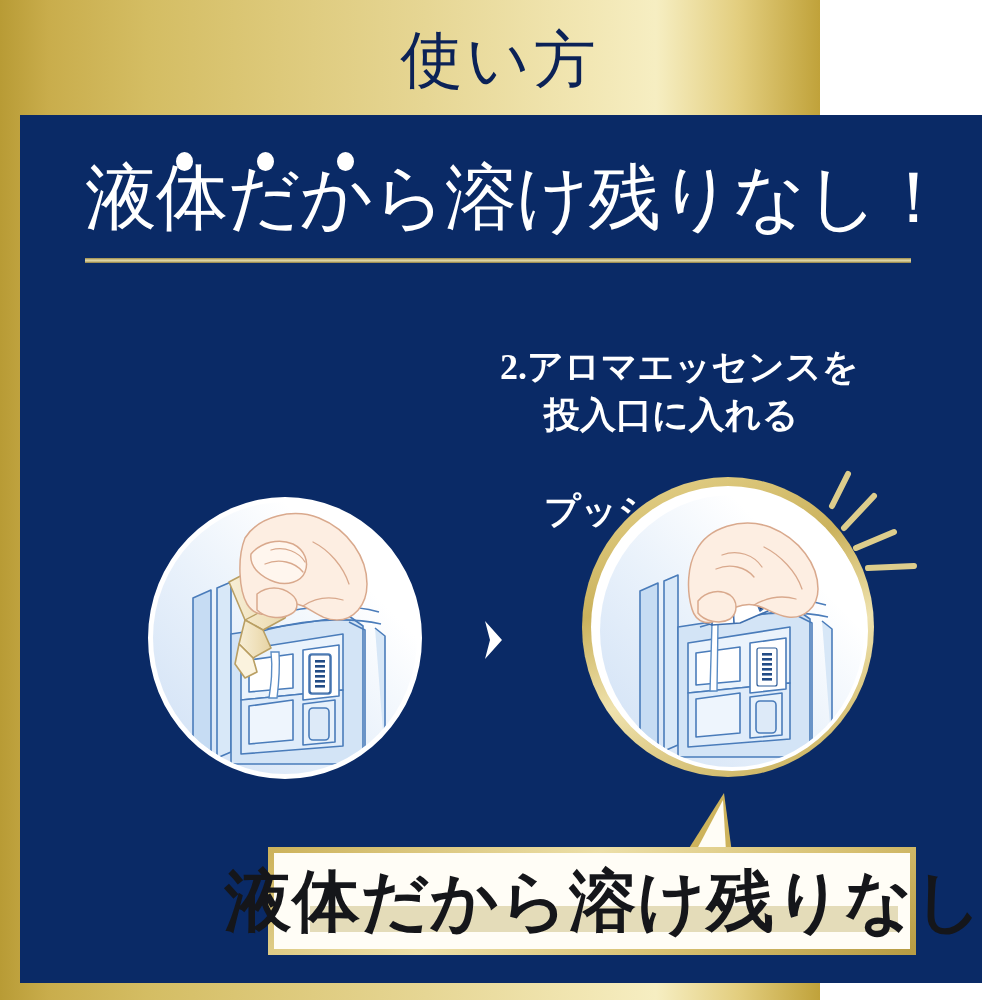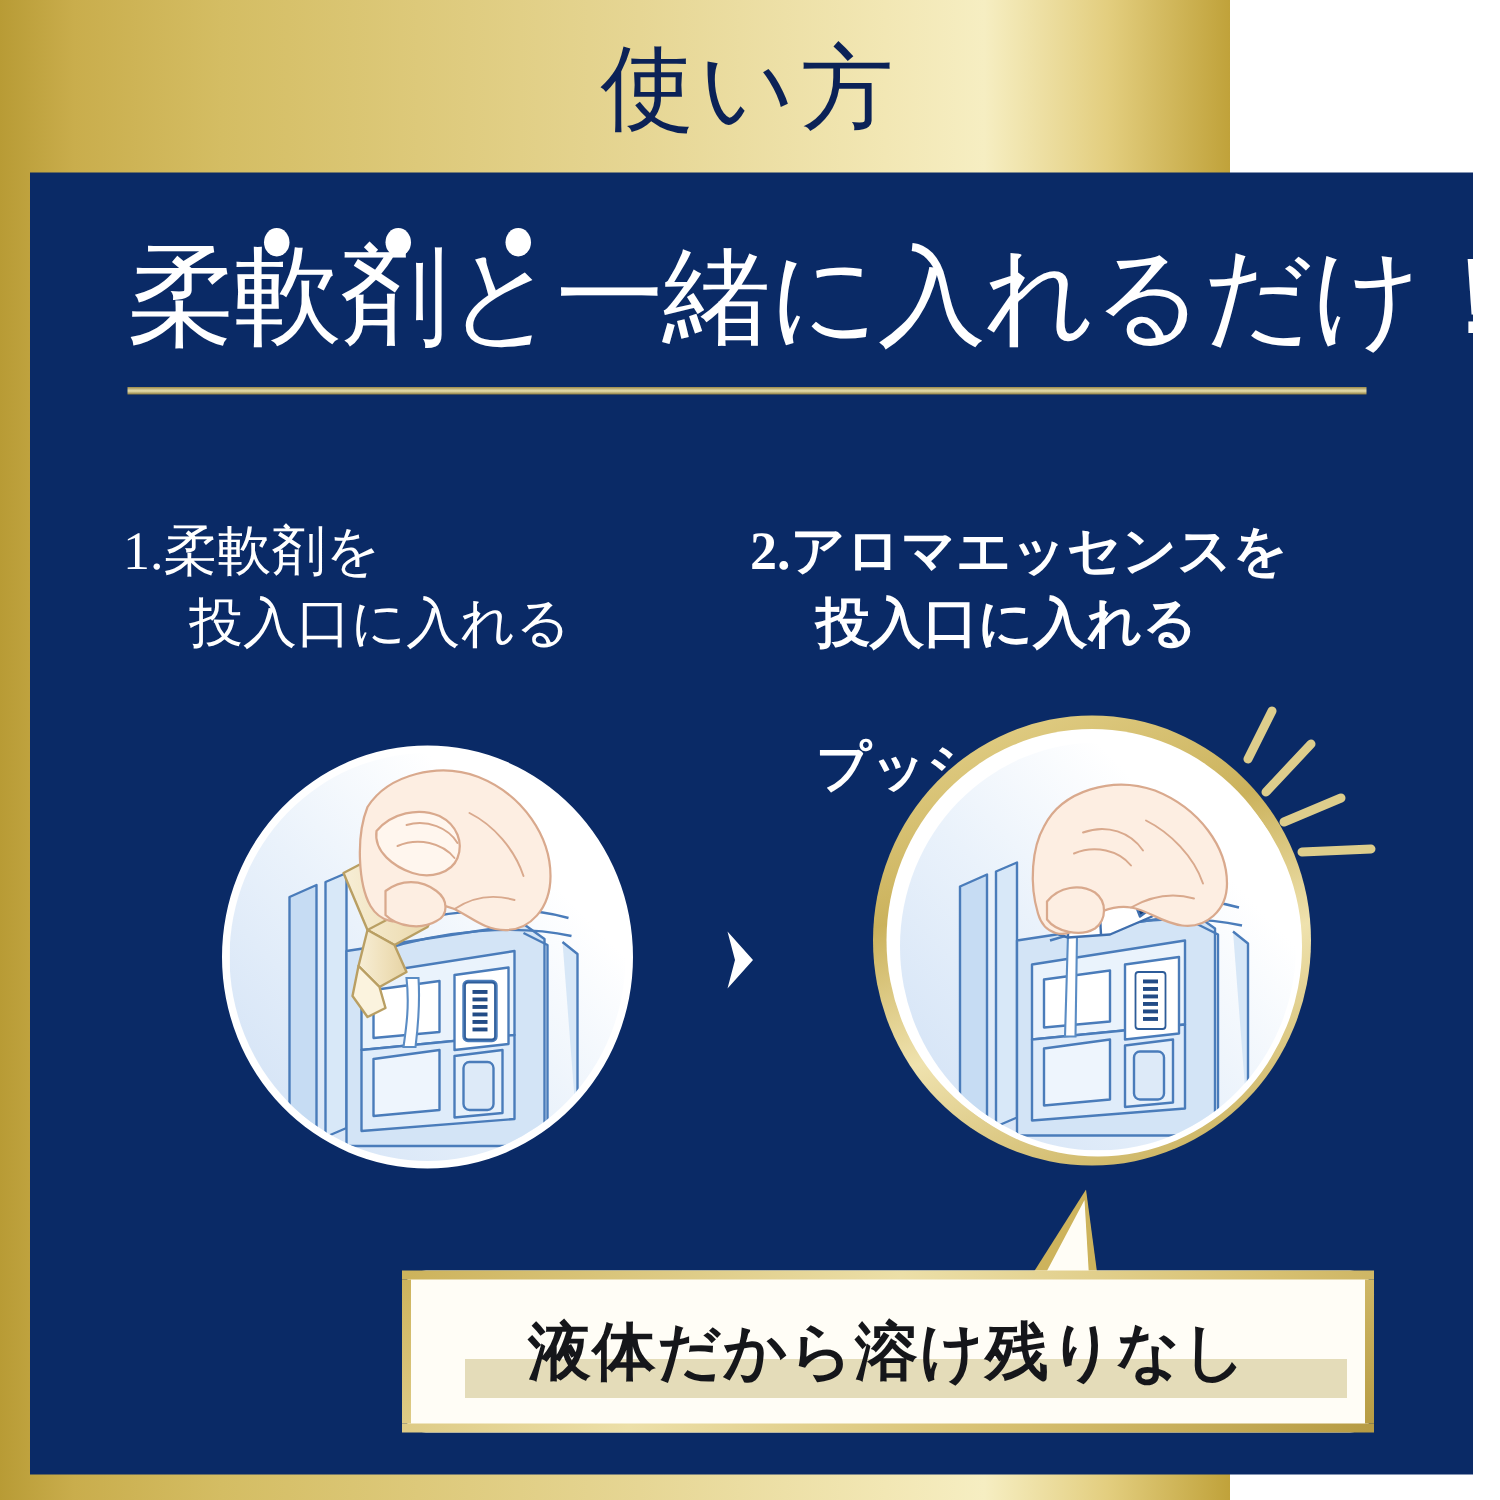--- a/index.html
+++ b/index.html
@@ -92,23 +92,23 @@
     background:#fffdf6;
     border:6px solid;
     border-image:linear-gradient(150deg,#cdb35c 0%,#ecdfa8 40%,#d7c071 70%,#b79c44 100%) 1;
     box-sizing:border-box;
   }
   #callout-hl{
     position:absolute;left:310px;top:906px;width:588px;height:26px;
     background:#e4dcb9;
   }
   #callout-text{
-    position:absolute;left:268px;top:847px;width:648px;height:108px;
+    position:absolute;left:280px;top:847px;width:648px;height:108px;
     display:flex;align-items:center;justify-content:center;
-    color:#15161a;font-size:42px;letter-spacing:1px;font-weight:700;
+    color:#15161a;font-size:67px;letter-spacing:1px;font-weight:700;
     white-space:nowrap;
   }
   #callout-tail{
     position:absolute;left:676px;top:793px;width:60px;height:62px;
   }
 </style>
 </head>
 <body>
 
 <div id="page">
@@ -118,27 +118,23 @@
   </div>
 
   <div id="panel">
 
     <div class="bouten" style="left:156px;top:37px;"></div>
     <div class="bouten" style="left:237px;top:37px;"></div>
     <div class="bouten" style="left:317px;top:37px;"></div>
 
   </div>
 
-  <div id="headline">柔軟剤と一緒に入れるだけ！</div>
+  <div id="headline">液体だから溶け残りなし！</div>
   <div id="headline-rule"></div>
 
-  <div class="step" id="step1">
-    <span class="num">1.</span><span class="body">柔軟剤を</span>
-    <span class="cont">投入口に入れる</span>
-  </div>
 
   <div class="step" id="step2">
     <span class="num">2.</span><span class="body">アロマエッセンスを</span>
     <span class="cont">投入口に入れる</span>
     <span class="cont">プッシュ</span>
   </div>
 
   <div class="illus" id="illus1">
     <svg class="scene" viewBox="0 0 264 272" xmlns="http://www.w3.org/2000/svg">
       <defs>

